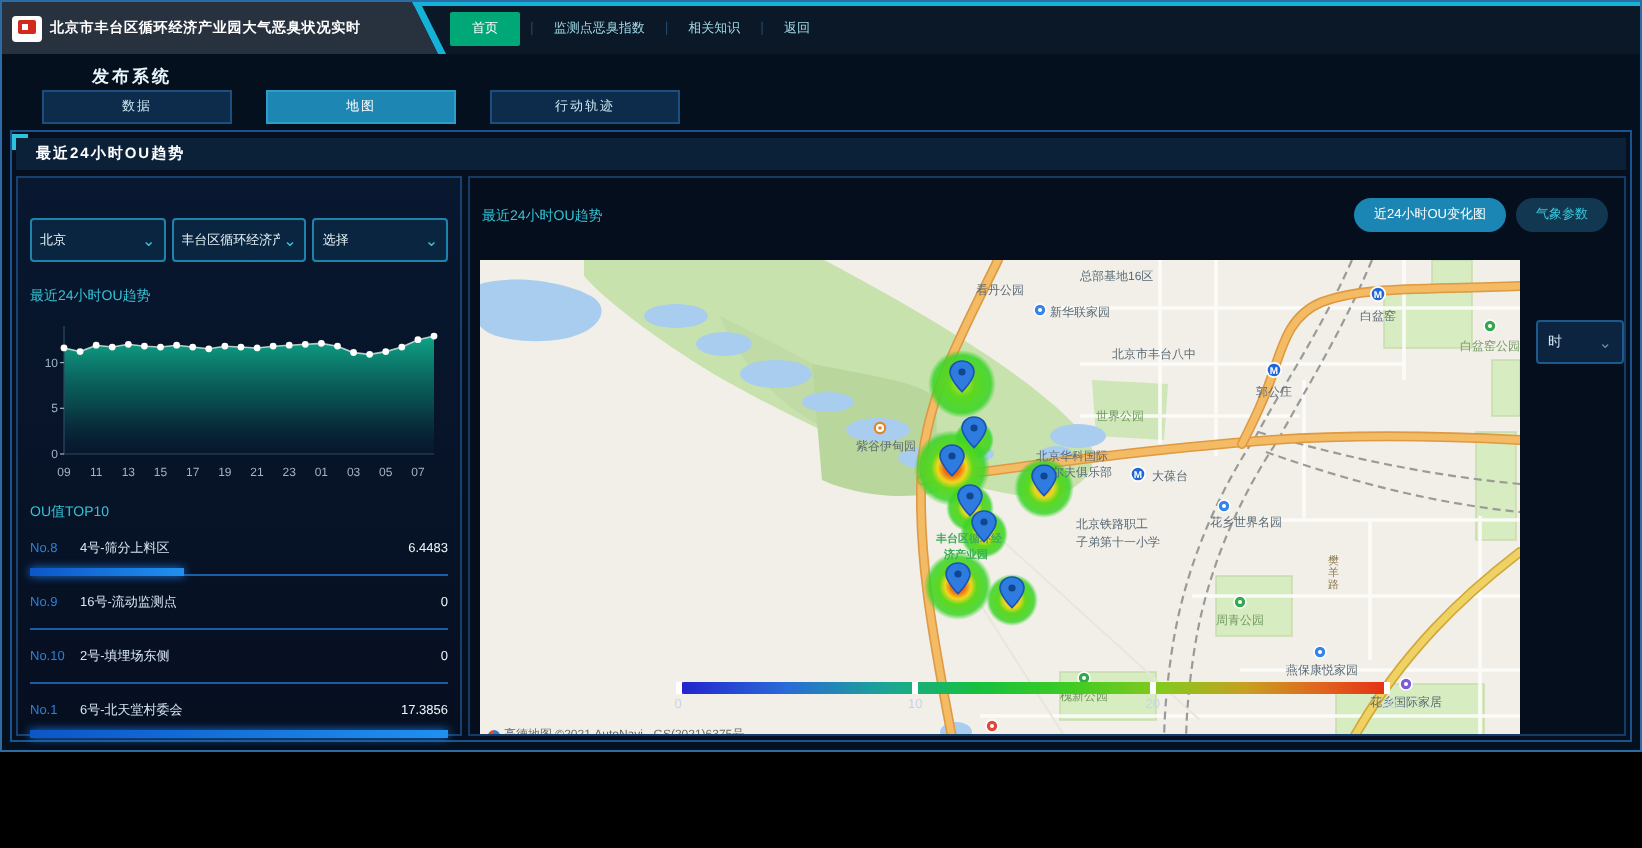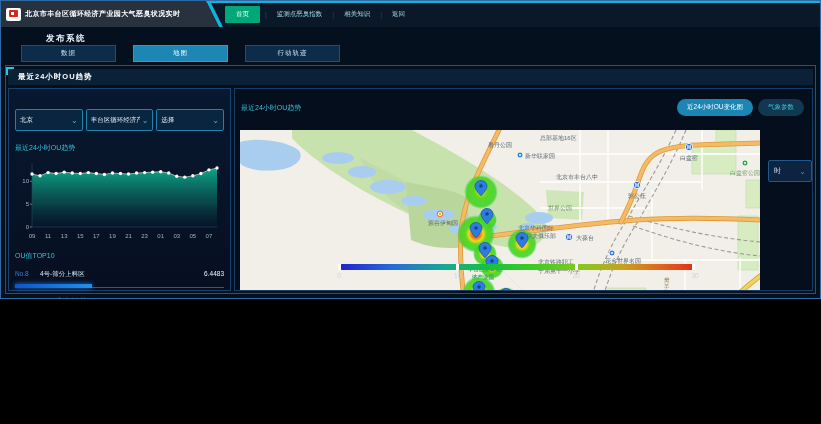--- a/index.html
+++ b/index.html
@@ -1,16 +1,16 @@
 <!DOCTYPE html>
 <html><head>
 <meta charset="utf-8">
 <style>
   html,body{margin:0;padding:0;background:#000;}
-  .page{position:relative;width:821px;height:299px;background:#04101d;overflow:hidden;
+  .page{position:relative;width:821px;height:376px;background:#04101d;overflow:hidden;
         font-family:"Liberation Sans","DejaVu Sans",sans-serif;border:1px solid #2c6ba3;box-sizing:border-box;}
   
   .topbar{position:absolute;top:0;left:0;right:0;height:26px;background:#0a1828;
           border-top:2px solid #14b2d8;box-sizing:border-box;z-index:5;}
   .topbar-left{position:absolute;top:-2px;left:0;width:222px;height:26px;background:#28323f;
           clip-path:polygon(0 0,205px 0,218px 26px,0 26px);
           display:flex;align-items:center;gap:4px;padding-left:5px;box-sizing:border-box;z-index:2;}
   .topbar-diag{position:absolute;top:-2px;left:0;width:224px;height:26px;background:#14b2d8;
           clip-path:polygon(205px 0,209px 0,222px 26px,218px 26px);z-index:1;}
   .logo{width:15px;height:13px;background:#fff;border-radius:2px;position:relative;flex:none;}

